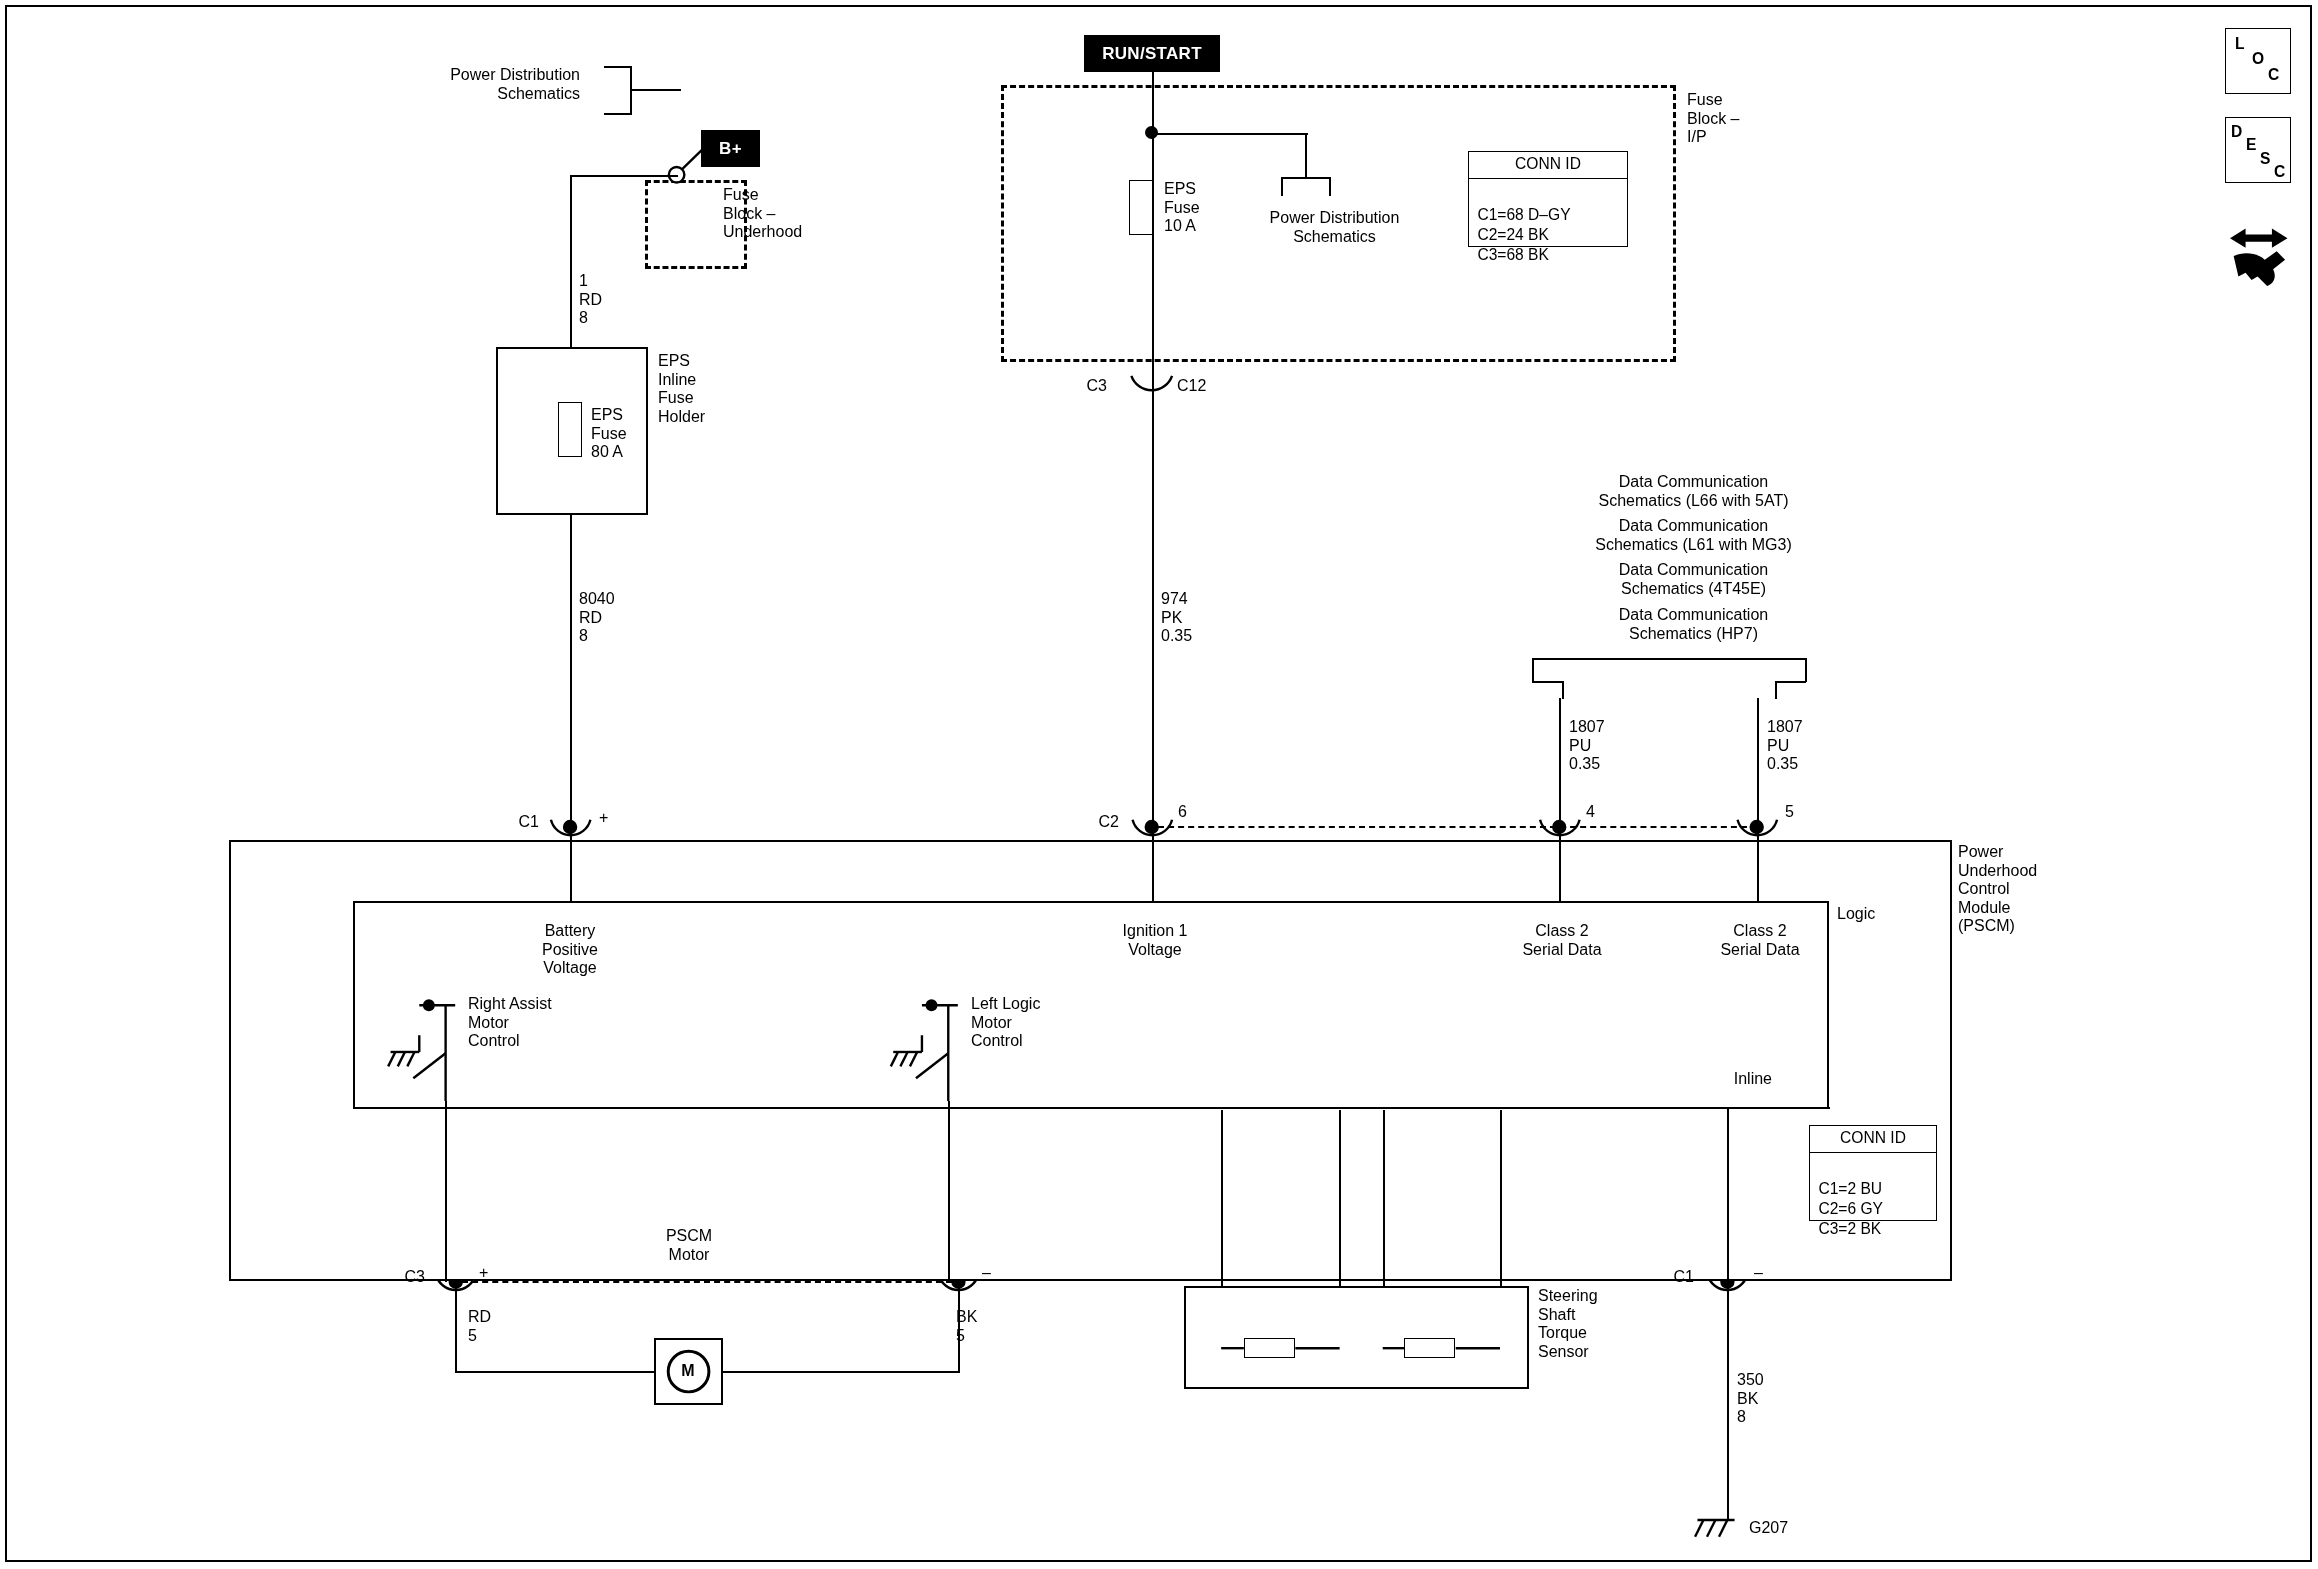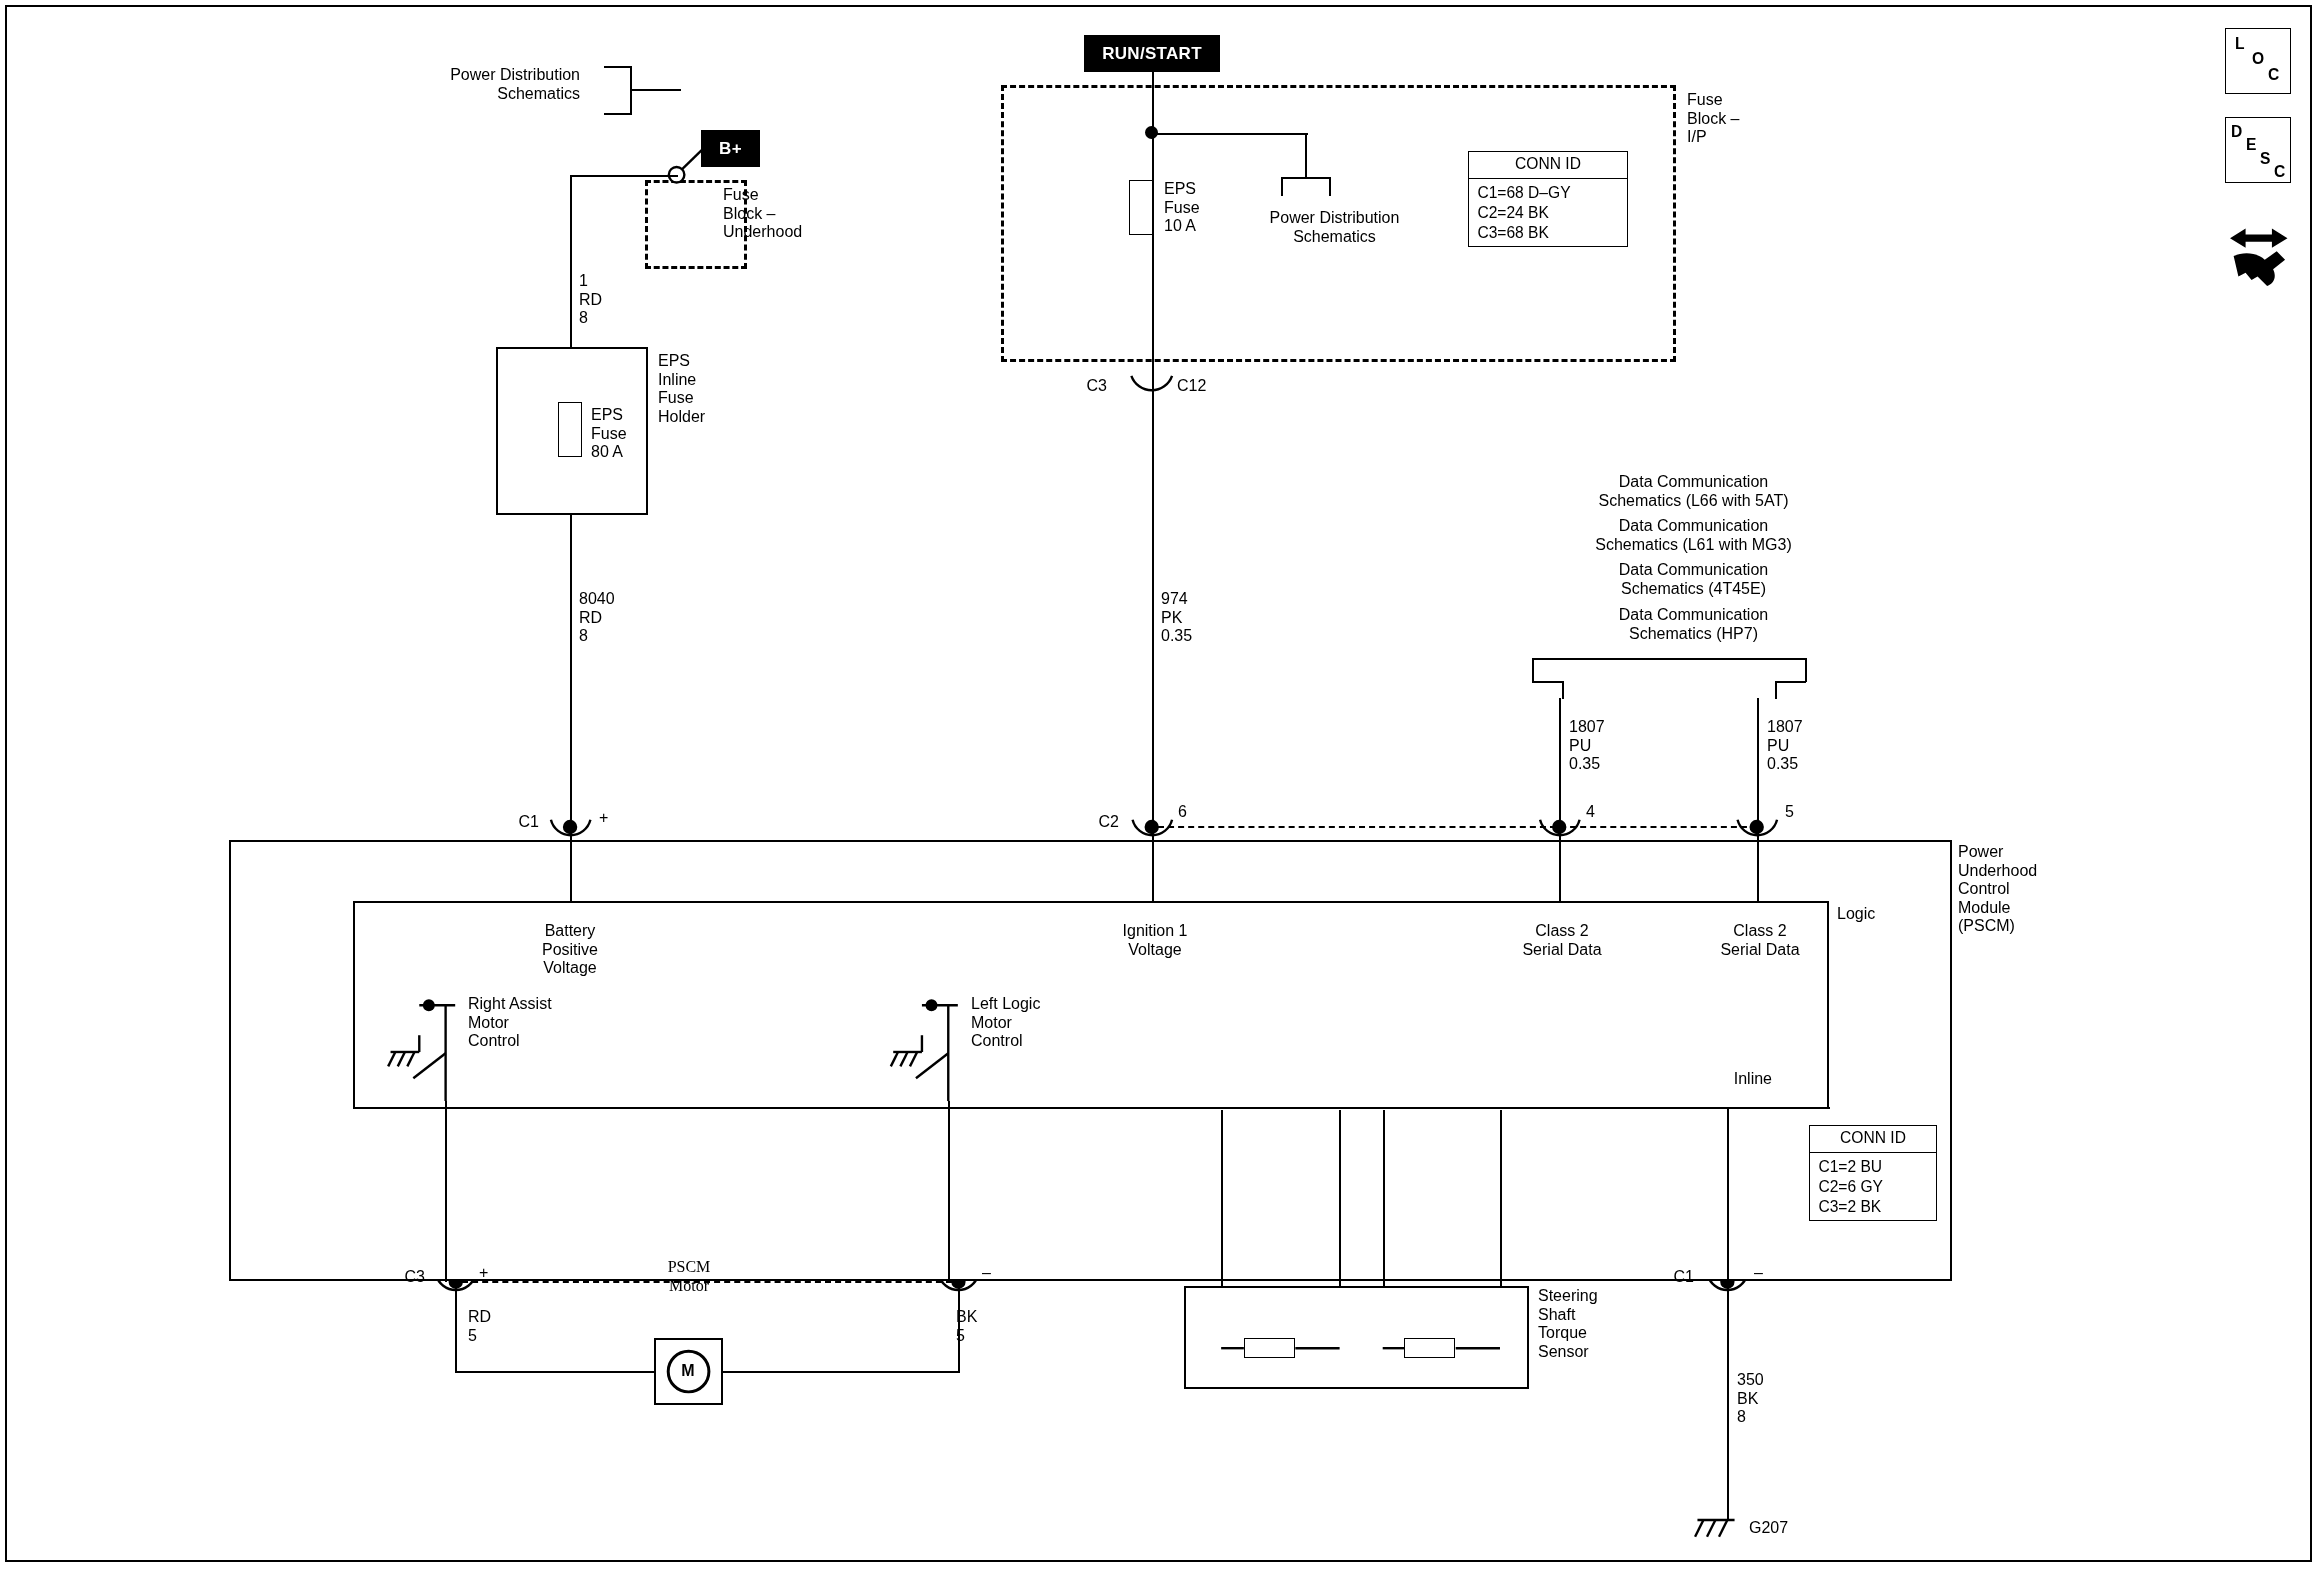--- a/index.html
+++ b/index.html
@@ -92,20 +92,21 @@
   }
   .connid .hdr {
     text-align: center;
     border-bottom: 1.8px solid #000;
     padding: 2.4px 6px 3.6px 6px;
     font-size: 15.6px;
   }
   .connid .bdy {
     padding: 3.6px 6px 4.8px 8.4px;
     white-space: pre;
+    margin-top: 22px;
   }
   .corner-box {
     position: absolute;
     border: 1.8px solid #000;
     box-sizing: border-box;
     background: #fff;
   }
   .cornertext {
     position: absolute;
     font-size: 15.6px;
@@ -368,21 +369,21 @@
   <div class="lbl" style="left:982px; top:1264px; width:24px;">–</div>
   <div class="lbl" style="left:956px; top:1308px; width:60px;">BK
 5</div>
 
   <div class="dashh" style="left:462px; top:1281px; width:490px;"></div>
 
   <div class="vline" style="left:455px; top:1282px; height:90px;"></div>
   <div class="vline" style="left:958px; top:1282px; height:90px;"></div>
   <div class="hline" style="left:455px; top:1371px; width:505px;"></div>
 
-  <div class="lbl ctr" style="left:599px; top:1258px; width:180px;font-family:Liberation Serif, serif;">PSCM
+  <div class="lbl ctr" style="left:599px; top:1227px; width:180px;">PSCM
 Motor</div>
   <div class="box" style="left:654px; top:1338px; width:69px; height:67px;"></div>
   <svg class="ov" viewBox="0 0 3874 2622" width="2319" height="1569">
     <circle cx="1150" cy="2292" r="34" fill="#fff" stroke="#000" stroke-width="5"></circle>
   </svg>
   <div class="lbl ctr" style="left:670px; top:1362px; width:36px; font-weight:bold;">M</div>
 
   <div class="box" style="left:1184px; top:1286px; width:345px; height:103px;"></div>
   <div class="lbl" style="left:1538px; top:1287px; width:144px;">Steering
 Shaft

